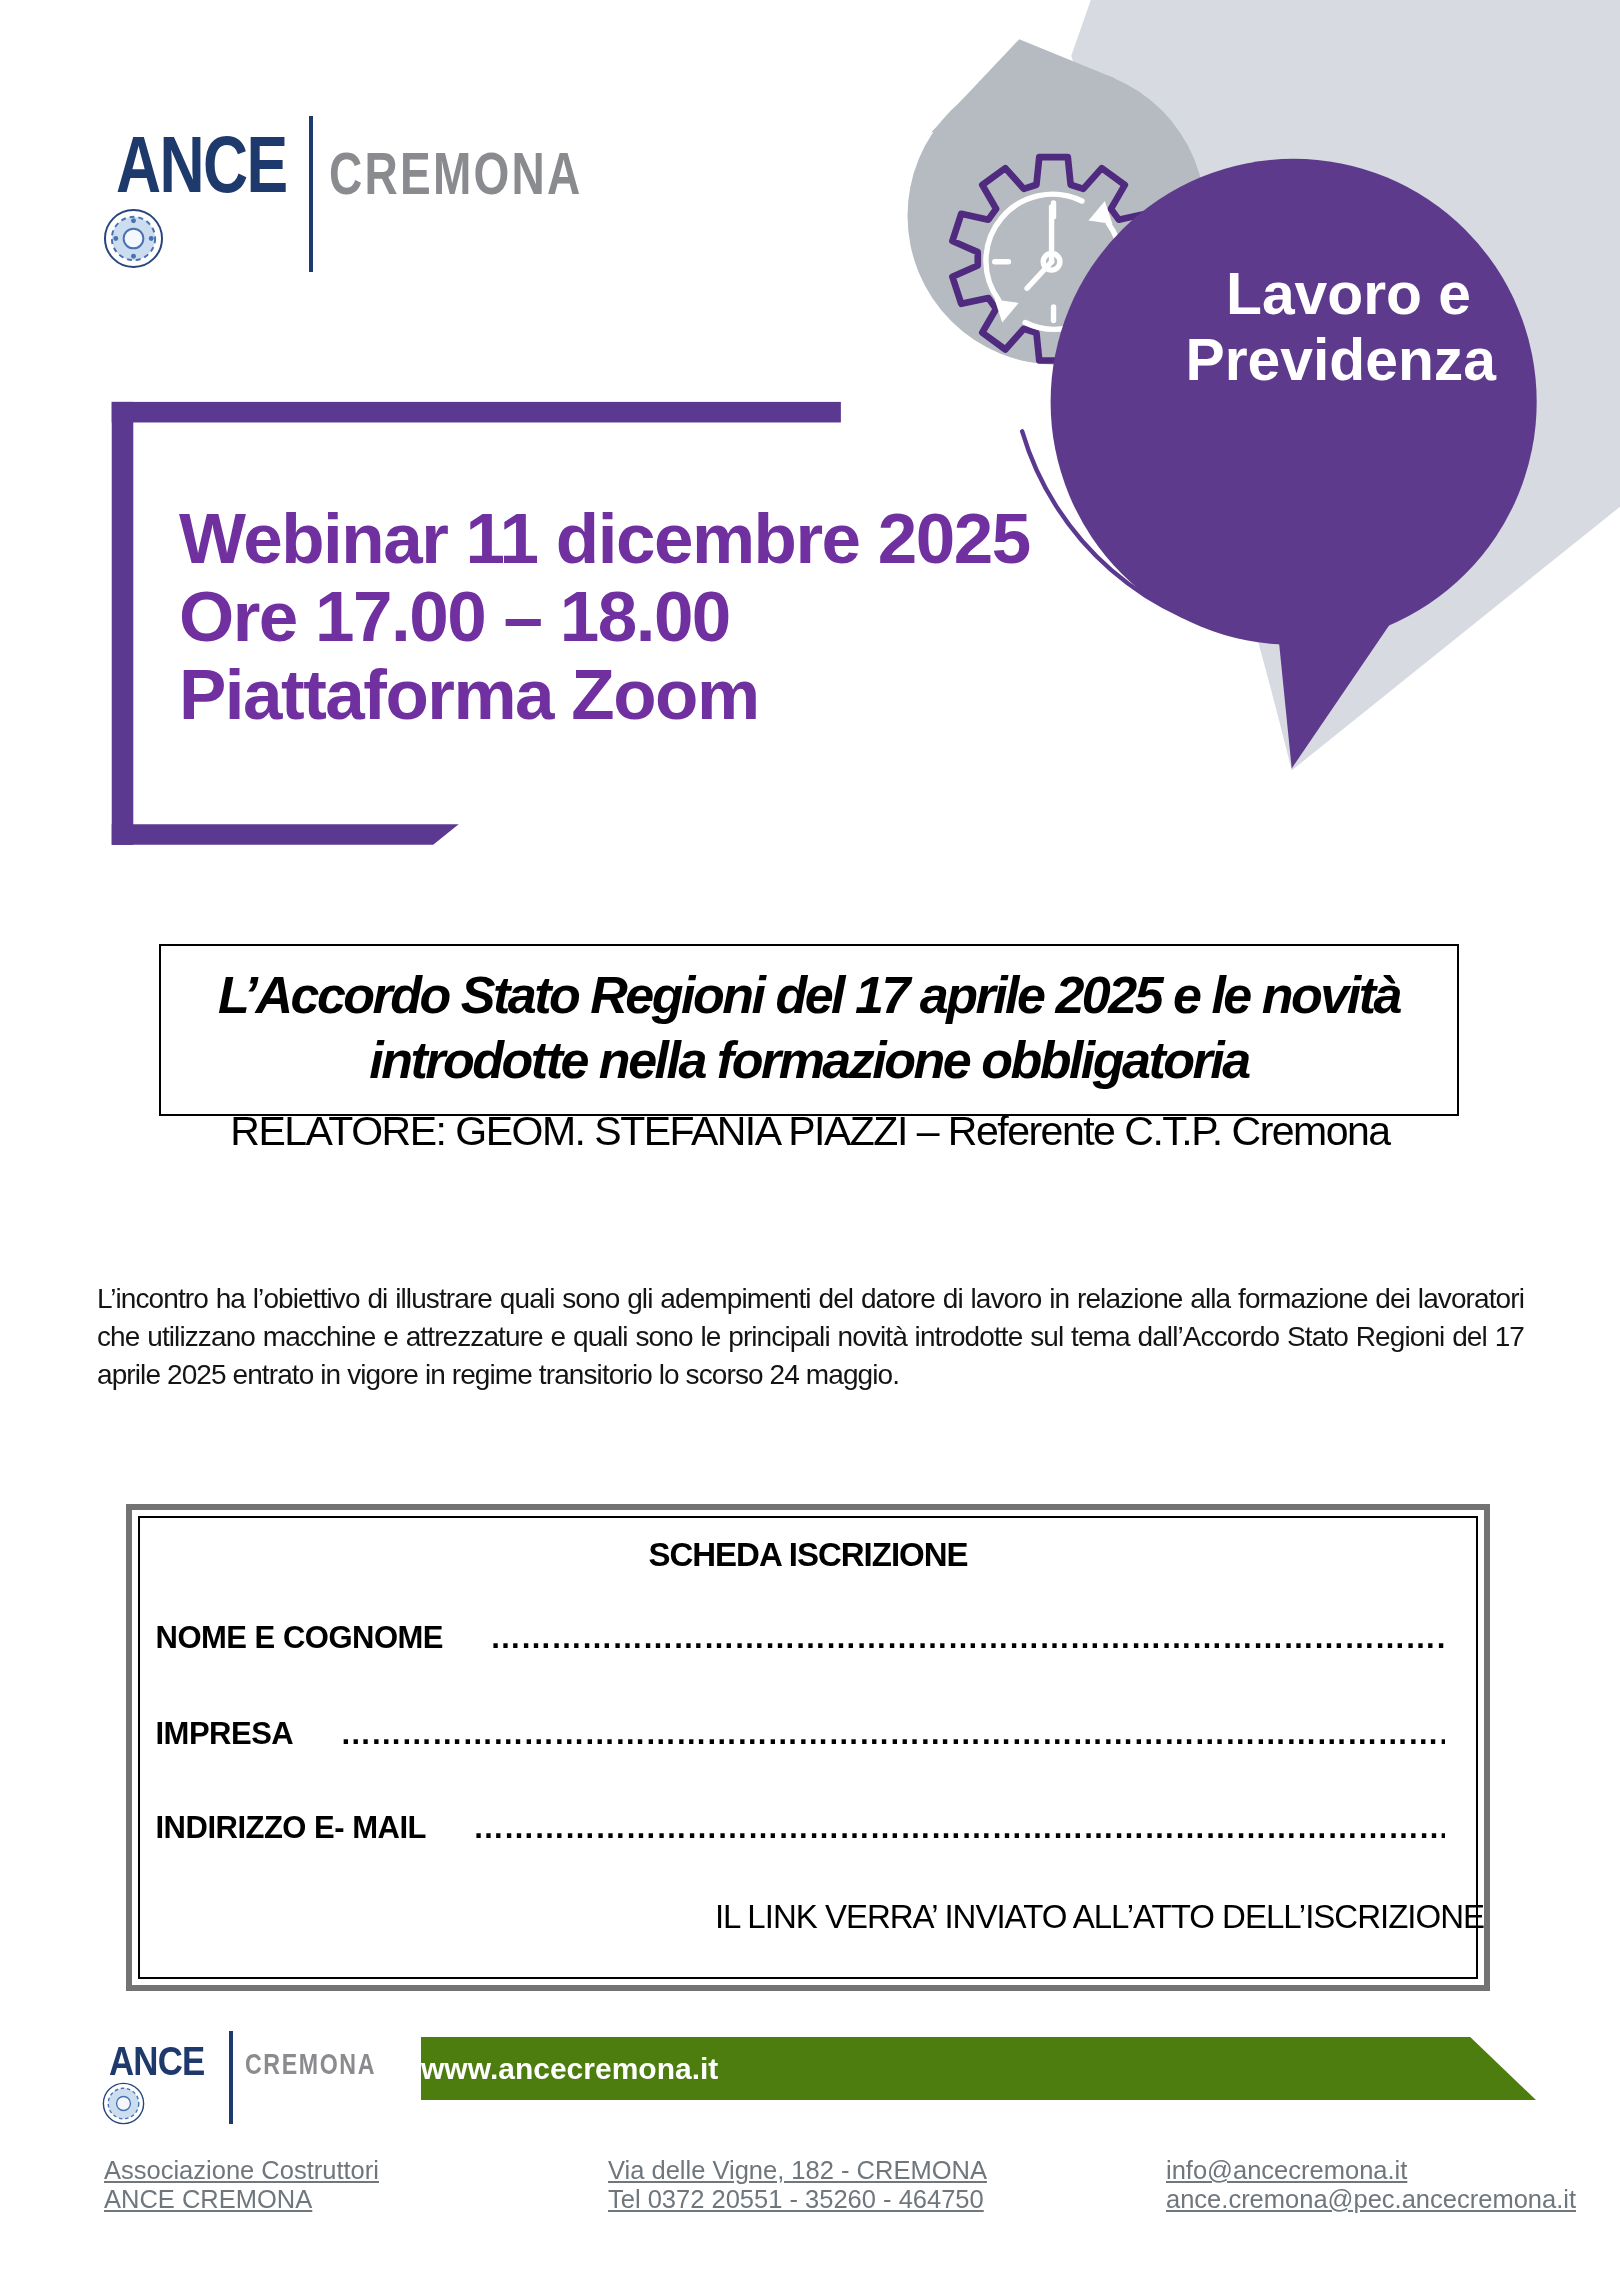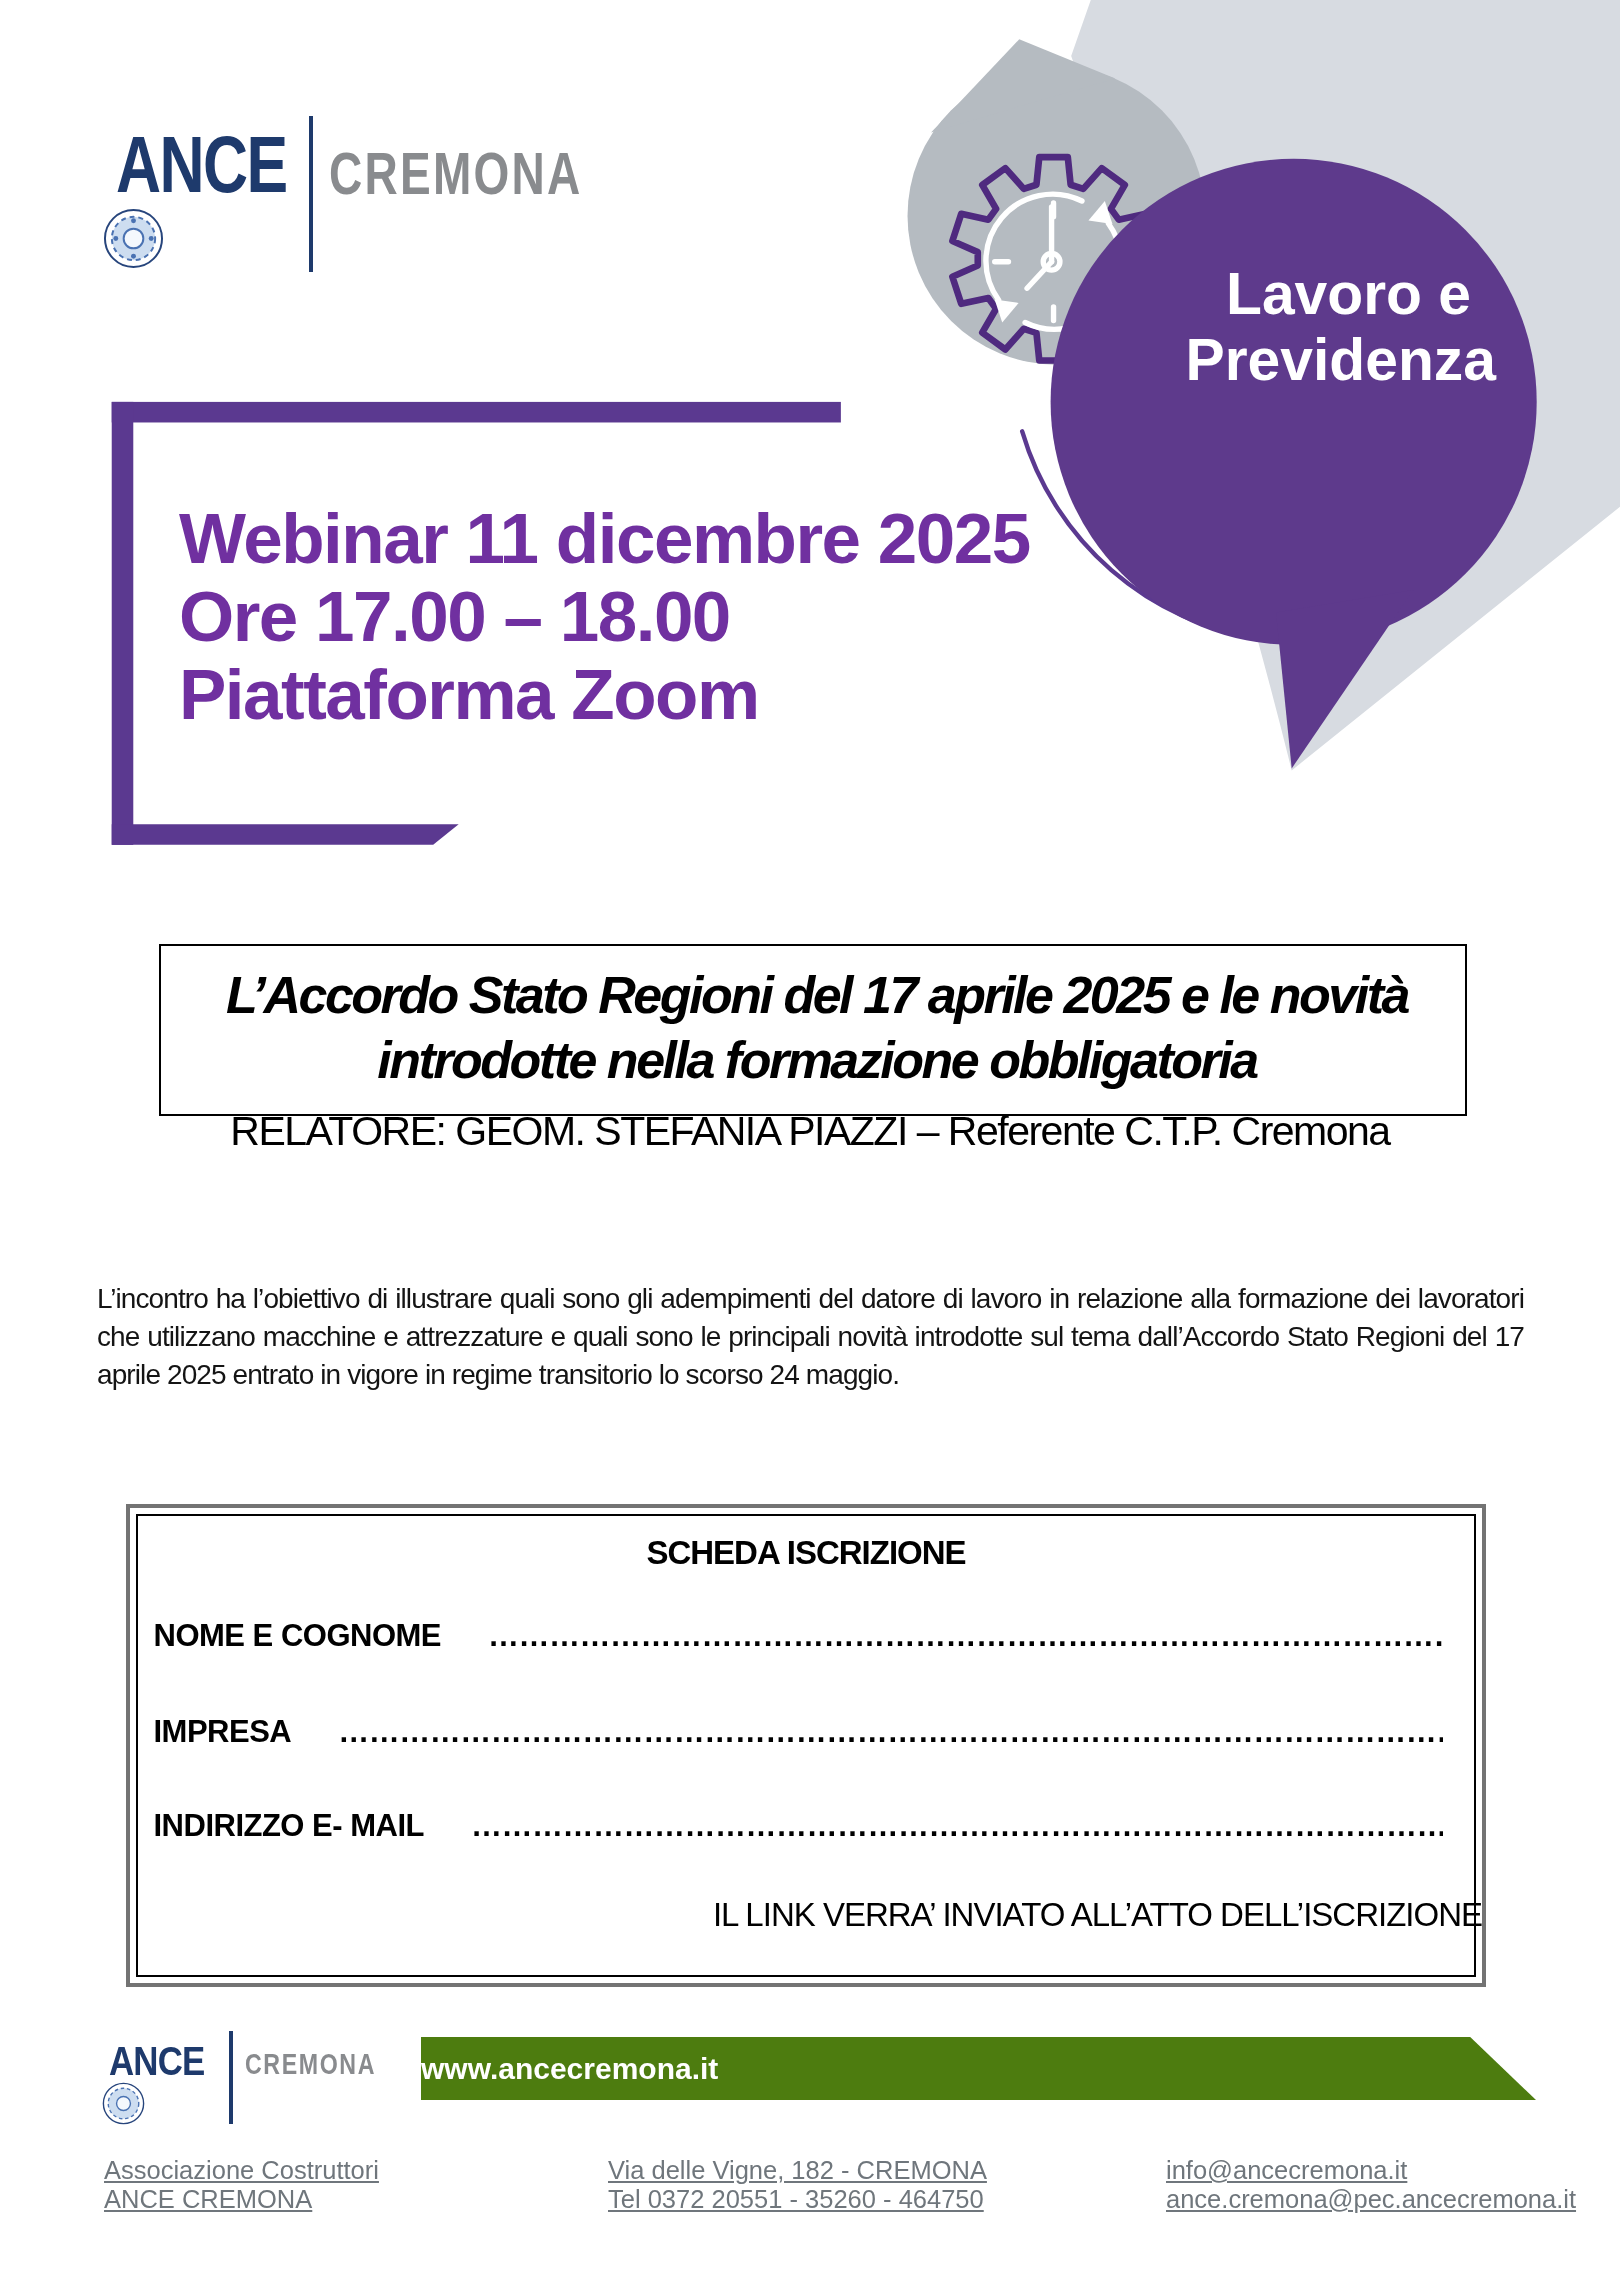--- a/index.html
+++ b/index.html
@@ -11,29 +11,29 @@
   
   #hero-svg{left:0;top:0;width:1620px;height:941px;}
   .bubble-text{font-family:"Liberation Sans",sans-serif;font-weight:bold;fill:#ffffff;font-size:60px;text-anchor:middle;}
   
   .logo-ance{color:#1e3a6c;font-weight:bold;font-size:80px;letter-spacing:-2px;display:inline-block;transform:scaleX(.78);transform-origin:left top;line-height:1;}
   .logo-cremona{color:#898b8e;font-weight:bold;font-size:59px;letter-spacing:2.9px;display:inline-block;transform:scaleX(.78);transform-origin:left top;line-height:1;}
   .logo-divider{background:#1e3a6c;}
   
   #event-block{left:179px;top:500px;font-size:71px;font-weight:bold;line-height:78px;letter-spacing:-1.5px;color:#7030a0;white-space:nowrap;}
   
-  #title-box{left:159px;top:944px;width:1296px;height:168px;border:2.9px solid #000;text-align:center;padding-left:8px;}
+  #title-box{left:159px;top:944px;width:1296px;height:168px;border:2.9px solid #000;text-align:center;}
   #title-box .tline{font-style:italic;font-weight:bold;font-size:52px;letter-spacing:-2.5px;line-height:65px;color:#000;}
   #title-box .pad{padding-top:16.7px;}
   
   #relatore{left:0;top:1108px;width:1620px;text-align:center;font-weight:normal;font-size:41px;letter-spacing:-1.5px;color:#000;}
   
   #description{left:97px;top:1280px;width:1427px;font-size:28px;letter-spacing:-0.9px;line-height:38px;text-align:justify;color:#141414;}
   
-  #scheda-outer{left:126px;top:1504px;width:1352px;height:475px;border:4px solid #737373;}
+  #scheda-outer{left:126px;top:1504px;width:1352px;height:475px;border:6px solid #737373;}
   #scheda-inner{position:absolute;left:5.9px;top:5.9px;right:5.9px;bottom:5.9px;border:2px solid #000;}
   #scheda-title{left:0;top:25.5px;width:100%;text-align:center;font-weight:bold;font-size:33px;letter-spacing:-1px;color:#000;}
   .field-row{left:23.5px;right:39px;display:flex;align-items:baseline;font-weight:bold;font-size:31px;letter-spacing:-0.5px;color:#000;gap:47px;}
   .field-row .dots{flex:1;overflow:hidden;white-space:nowrap;}
   #row-0{top:110px;} #row-1{top:206px;} #row-2{top:300px;}
   #scheda-note{left:0;top:388px;width:100%;text-align:right;font-weight:normal;font-size:33px;letter-spacing:-1px;color:#000;}
   
   .f-ance{color:#1e3a6c;font-weight:bold;font-size:41px;letter-spacing:-1px;display:inline-block;transform:scaleX(.85);transform-origin:left top;line-height:1;}
   .f-cremona{color:#898b8e;font-weight:bold;font-size:29px;letter-spacing:2px;display:inline-block;transform:scaleX(.8);transform-origin:left top;line-height:1;}
   #footer-banner{left:421px;top:2037px;width:1115px;height:63px;background:#4d7c0f;

